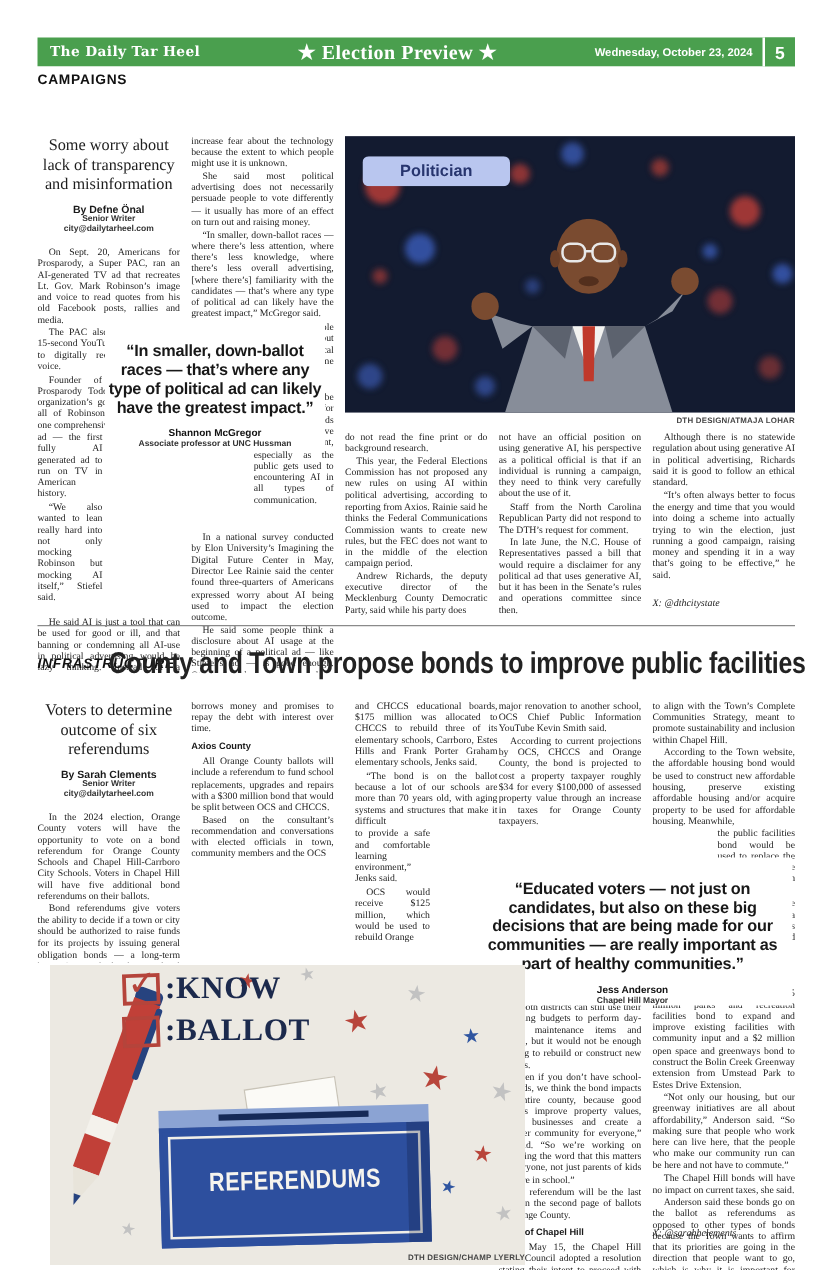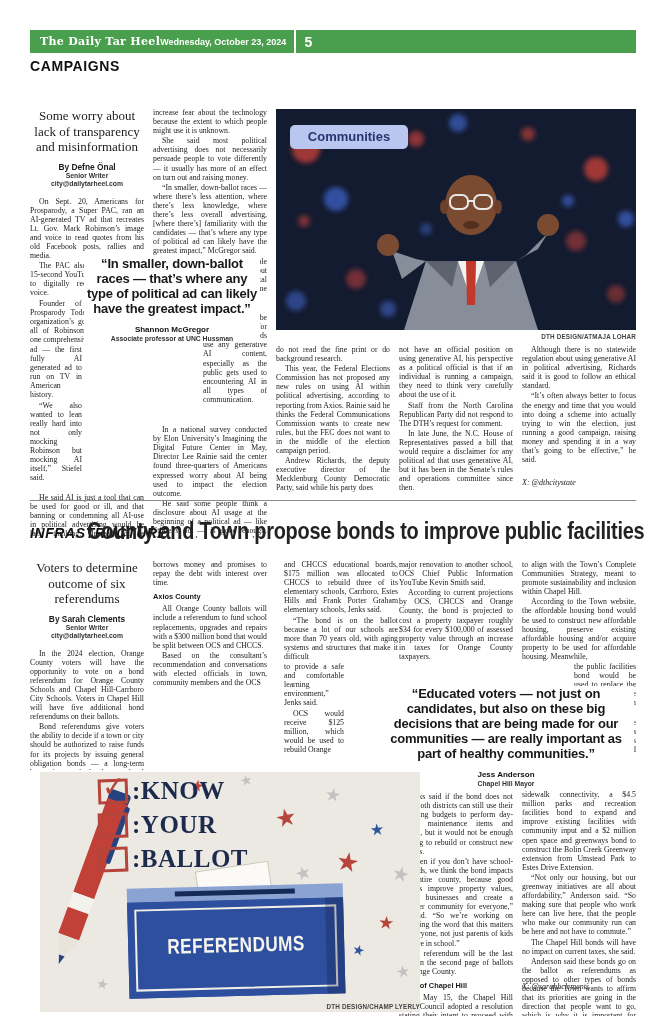--- a/index.html
+++ b/index.html
@@ -12,21 +12,21 @@
            letter-spacing:.3px;white-space:nowrap;}
   .mh-center{flex:1;text-align:center;font-family:"Liberation Serif",serif;font-weight:bold;
              font-size:16px;letter-spacing:.4px;white-space:nowrap;}
   .mh-date{font-family:"Liberation Sans",sans-serif;font-weight:bold;font-size:9px;
            white-space:nowrap;margin-right:8px;}
   .mh-gap{width:2px;height:23px;background:#fff;}
   .mh-page{width:24px;height:23px;background:#4a9f4e;font-family:"Liberation Sans",sans-serif;
            font-weight:bold;font-size:14px;display:flex;align-items:center;justify-content:center;}
   
   .sec-label{position:absolute;font-family:"Liberation Sans",sans-serif;font-weight:bold;
-             font-size:14px;letter-spacing:.6px;color:#111;}
+             font-size:11px;letter-spacing:.6px;color:#111;}
   .rule{position:absolute;left:30px;width:606px;border-top:1px solid #8a8a8a;}
   
   .headline{position:absolute;left:30px;width:606px;text-align:center;white-space:nowrap;}
   .squeeze{display:inline-block;transform-origin:center;white-space:nowrap;}
   .hl-serif{font-family:"Liberation Serif",serif;font-weight:400;font-size:30px;color:#3a3a3a;}
   .hl-serif .squeeze{transform:scaleX(.82);}
   .hl-sans{font-family:"Liberation Sans",sans-serif;font-weight:700;font-size:24px;color:#222;}
   .hl-sans .squeeze{transform:scaleX(.83);letter-spacing:-.3px;}
   
   .col{position:absolute;width:114px;overflow:hidden;text-align:justify;
@@ -42,21 +42,21 @@
   .spacer{width:100%;}
   .subhead{font-family:"Liberation Serif",serif;font-weight:400;font-size:13px;line-height:15.5px;
            text-align:center;margin:0 0 7px 0;text-indent:0;color:#1d1d1d;}
   .byline{text-align:center;font-family:"Liberation Sans",sans-serif;margin-bottom:8px;}
   .by-author{font-weight:bold;font-size:8.4px;line-height:10px;}
   .by-role{font-weight:bold;font-size:6.8px;line-height:8.5px;color:#333;}
   .by-email{font-weight:bold;font-size:6.8px;line-height:8.5px;color:#333;}
   
   .pullquote{position:absolute;background:#fff;text-align:center;
              font-family:"Liberation Sans",sans-serif;}
-  .pq-text{font-size:13px;line-height:15px;font-weight:600;color:#181818;letter-spacing:-.2px;}
+  .pq-text{font-size:13px;line-height:15px;font-weight:600;color:#181818;letter-spacing:-.2px;margin-top:17px;}
   .pq-name{font-size:8px;font-weight:bold;margin-top:9px;color:#111;}
   .pq-role{font-size:6.8px;font-weight:bold;color:#333;margin-top:1px;}
   
   .credit{position:absolute;font-family:"Liberation Sans",sans-serif;font-weight:bold;
           font-size:6.3px;color:#444;text-align:right;letter-spacing:.2px;}
   .social{position:absolute;font-family:"Liberation Serif",serif;font-style:italic;
           font-size:8px;color:#222;}
   
   .illus1{position:absolute;left:276px;top:109px;width:360px;height:221px;background:#131b30;overflow:hidden;}
   .illus1 svg{position:absolute;left:0;top:0;}
@@ -90,20 +90,21 @@
   .bb-label .squeeze{transform:scaleX(.82);}
   .bb-shade{position:absolute;right:0;top:24px;width:18px;height:96px;background:rgba(10,20,50,.25);}
 </style>
 </head>
 <body>
 
 <div class="page">
 
   <div class="masthead">
     <div class="mh-logo">The Daily Tar Heel</div>
+    <div class="mh-center">★ Election Preview ★</div>
     <div class="mh-date">Wednesday, October 23, 2024</div>
     <div class="mh-gap"></div>
     <div class="mh-page">5</div>
   </div>
 
   <div class="sec-label" style="left:30px;top:58px;">CAMPAIGNS</div>
 
 
   <div class="col" style="left:30px;top:108px;height:430px;">
     <h2 class="subhead">Some worry about lack of transparency and misinformation</h2>
@@ -191,21 +192,21 @@
         <circle cx="272" cy="116" r="11" fill="#7a4b30"></circle>
         <ellipse cx="195" cy="96" rx="26" ry="30" fill="#7a4b30"></ellipse>
         <ellipse cx="168" cy="98" rx="4" ry="7" fill="#6b3f28"></ellipse>
         <ellipse cx="222" cy="98" rx="4" ry="7" fill="#6b3f28"></ellipse>
         <rect x="174" y="86" width="18" height="14" rx="6" fill="none" stroke="#e8e8e8" stroke-width="2"></rect>
         <rect x="198" y="86" width="18" height="14" rx="6" fill="none" stroke="#e8e8e8" stroke-width="2"></rect>
         <line x1="192" y1="92" x2="198" y2="92" stroke="#e8e8e8" stroke-width="2"></line>
         <ellipse cx="195" cy="116" rx="8" ry="4" fill="#532f1d"></ellipse>
       </g>
     </svg>
-    <div class="chip">Communities</div>
+    <div class="chip">Politician</div>
   </div>
   <div class="credit" style="left:276px;top:333px;width:360px;">DTH DESIGN/ATMAJA LOHAR</div>
 
   <div class="col" style="left:399px;top:345px;height:192px;">
     <div>
         <p class="para seg-c">not have an official position on using generative AI, his perspective as a political official is that if an individual is running a campaign, they need to think very carefully about the use of it.</p>
         <p class="para seg-p">Staff from the North Carolina Republican Party did not respond to The DTH’s request for comment.</p>
         <p class="para seg-p">In late June, the N.C. House of Representatives passed a bill that would require a disclaimer for any political ad that uses generative AI, but it has been in the Senate’s rules and operations committee since then.</p>
       </div>
   </div>
@@ -339,24 +340,20 @@
 
     <div class="checkrows">
       <div class="checkrow">
         <span class="checkbox">
             <span class="check"></span>
           </span>
         <span class="check-label">:KNOW</span>
       </div>
       <div class="checkrow">
         <span class="checkbox"></span>
-        <span class="check-label">:YOUR</span>
-      </div>
-      <div class="checkrow">
-        <span class="checkbox"></span>
         <span class="check-label">:BALLOT</span>
       </div>
     </div>
 
     <div class="ballotbox">
       <div class="bb-paper"></div>
       <div class="bb-lid"></div>
       <div class="bb-slot"></div>
       <div class="bb-body">
         <div class="bb-inner"></div>

